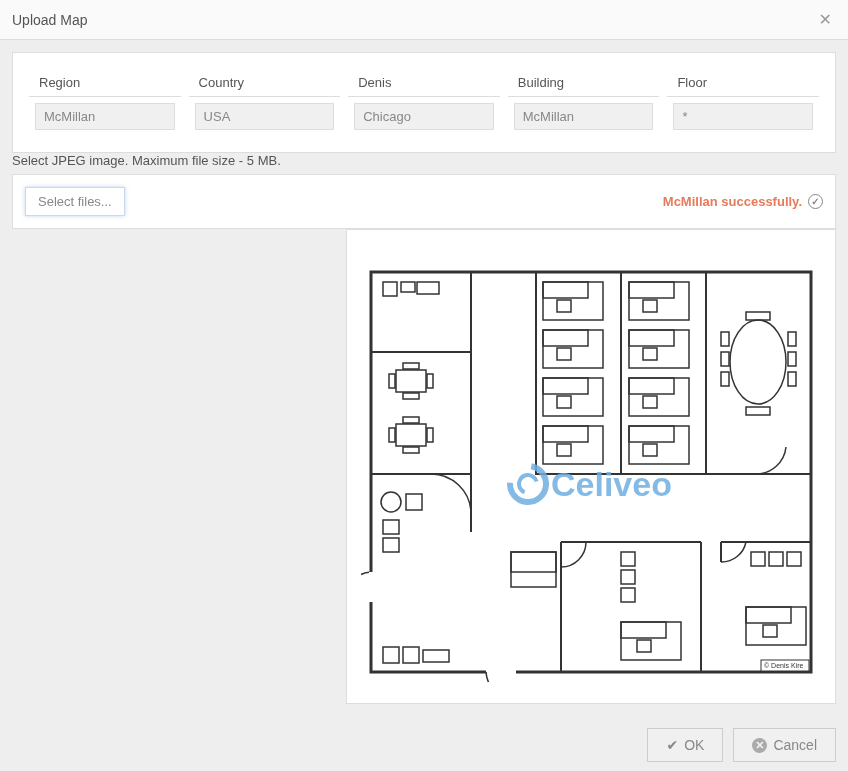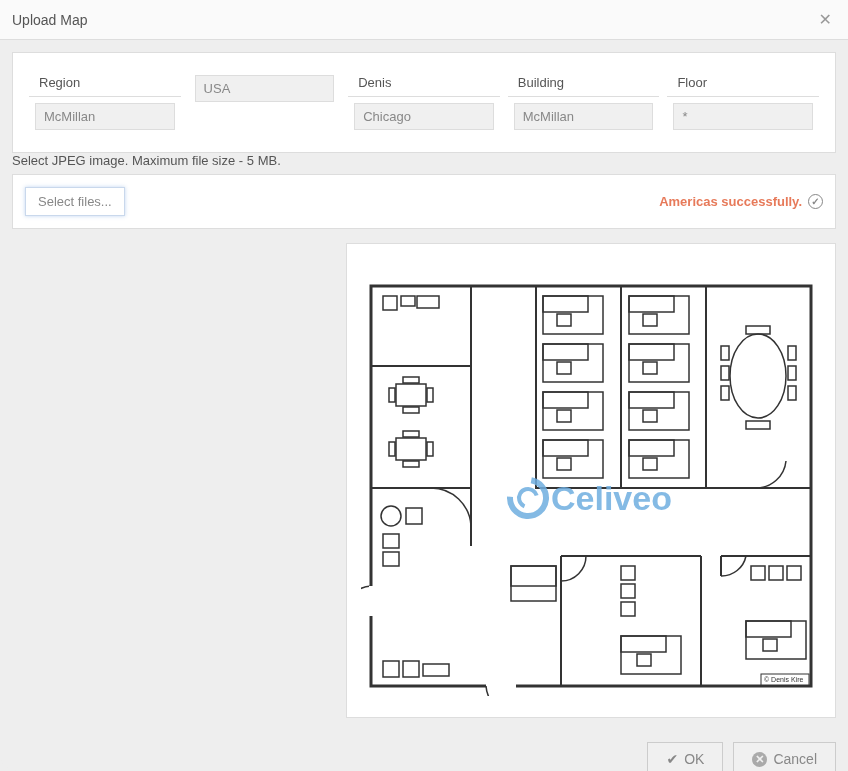--- a/index.html
+++ b/index.html
@@ -81,21 +81,21 @@
       padding: 5px 8px;
       font-size: 13px;
     }
     .upload-panel {
       border: 1px solid #ddd;
       background: #fff;
       padding: 12px;
       display: flex;
       justify-content: space-between;
       align-items: center;
-      margin-bottom: 14px;
+      margin-bottom: 0;
     }
     .select-files-btn {
       background: #fff;
       border: 1px solid #c9d8ec;
       color: #888;
       padding: 6px 12px;
       font-size: 13px;
       cursor: pointer;
       box-shadow: 0 0 4px rgba(100,150,220,0.4);
     }
@@ -185,20 +185,21 @@
   </div>
 
   <div class="content">
 
     <div class="tag-grid">
       <div class="tag-col">
         <div class="tag-header">Region</div>
         <div class="tag-value">McMillan</div>
       </div>
       <div class="tag-col">
+        <div class="tag-header">Country</div>
         <div class="tag-value">USA</div>
       </div>
       <div class="tag-col">
         <div class="tag-header">Denis</div>
         <div class="tag-value">Chicago</div>
       </div>
       <div class="tag-col">
         <div class="tag-header">Building</div>
         <div class="tag-value">McMillan</div>
       </div>
@@ -206,21 +207,21 @@
         <div class="tag-header">Floor</div>
         <div class="tag-value">*</div>
       </div>
     </div>
 
     <div class="section-label">Select JPEG image. Maximum file size - 5 MB.</div>
 
     <div class="upload-panel">
       <button class="select-files-btn">Select files...</button>
       <div class="upload-status">
-        <span>Americas successfully.</span>
+        <span>McMillan successfully.</span>
         <span class="checkmark-circle">✓</span>
       </div>
     </div>
 
     <div class="preview-wrap">
       <div class="preview-frame">
         <svg class="floorplan-svg" viewBox="0 0 460 430">
 
           <rect x="10" y="20" width="440" height="400" fill="white" stroke="#333" stroke-width="3"></rect>
 

